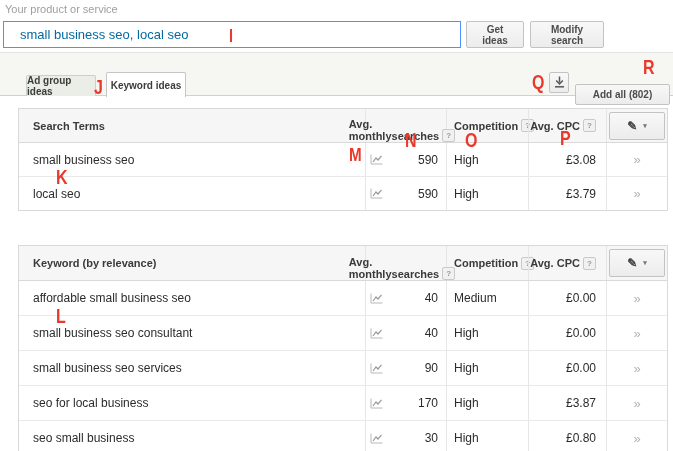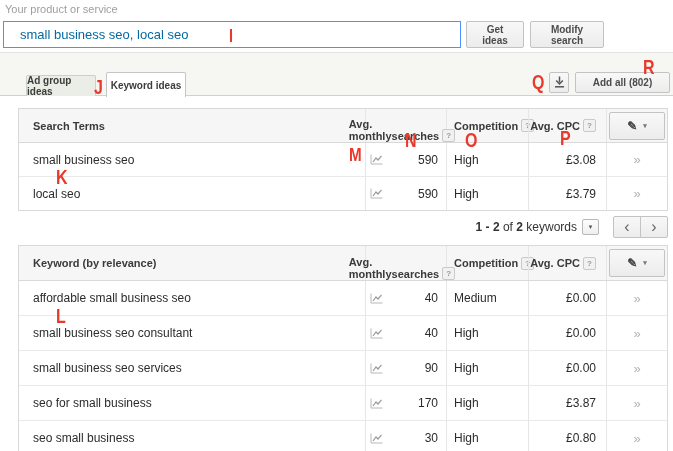--- a/index.html
+++ b/index.html
@@ -23,21 +23,21 @@
   .panel-strip{position:absolute;left:0;top:53px;width:673px;height:42px;background:#f6f7f3;
         border-bottom:1px solid #c9d6c2;box-sizing:content-box;}
   .tab{position:absolute;box-sizing:border-box;font-size:10px;font-weight:bold;color:#3c3c3c;
         display:flex;align-items:center;justify-content:center;cursor:pointer;}
   .tab-inactive{left:26px;top:75px;width:70px;height:21px;background:#ebeee7;
         border:1px solid #c9d2c4;border-bottom:none;border-radius:2px 2px 0 0;}
   .tab-active{left:106px;top:72px;width:80px;height:25px;background:#fff;z-index:3;
         border:1px solid #c6c6c6;border-bottom:none;border-radius:2px 2px 0 0;}
 
   .btn-download{left:549px;top:72px;width:20px;height:21px;padding:0;}
-  .btn-addall{left:575px;top:72px;width:95px;height:21px;}
+  .btn-addall{left:575px;top:84px;width:95px;height:21px;}
 
   
   .ktable{position:absolute;left:18px;width:650px;border:1px solid #d9d9d9;background:#fff;box-sizing:border-box;}
   .t1{top:108px;}
   .t2{top:245px;}
   .trow{display:flex;align-items:stretch;border-bottom:1px solid #e9e9e9;background:#fff;}
   .trow:last-child{border-bottom:none;}
   .thead{background:#f6f6f6;border-bottom:1px solid #d9d9d9;}
   .t1 .thead{height:34px;} .t1 .trow{height:33px;}
   .t2 .thead{height:38px;} .t2 .trow{height:34px;}
@@ -167,39 +167,20 @@
         <span>590</span>
       </div>
       <div class="cell c-comp">High</div>
       <div class="cell c-cpc">£3.79</div>
       <div class="cell c-chev">
           <span class="dbl-chev">»</span>
         </div>
     </div>
   </div>
 
-  <div class="pagination">
-    <span class="pg-text">
-      <span class="pg-bold">1 - 2</span>
-      <span>of</span>
-      <span class="pg-bold">2</span>
-      <span>keywords</span>
-    </span>
-    <span class="pg-drop">
-      <span>▾</span>
-    </span>
-    <span class="pg-btns">
-      <span class="pg-btn pg-prev">
-        <span>‹</span>
-      </span>
-      <span class="pg-btn pg-next">
-        <span>›</span>
-      </span>
-    </span>
-  </div>
 
   <div class="ktable t2">
     <div class="trow thead">
       <div class="cell c-kw">Keyword (by relevance)</div>
       <div class="cell c-search hd-search">
         <span>Avg. monthly</span>
         <span class="hd-line2">
           <span>searches</span>
           <span class="help">?</span>
         </span>
@@ -268,21 +249,21 @@
         <span>90</span>
       </div>
       <div class="cell c-comp">High</div>
       <div class="cell c-cpc">£0.00</div>
       <div class="cell c-chev">
           <span class="dbl-chev">»</span>
         </div>
     </div>
 
     <div class="trow">
-      <div class="cell c-kw">seo for small business</div>
+      <div class="cell c-kw">seo for local business</div>
       <div class="cell c-search">
         <span class="chart-icon">
           <svg width="13" height="11" viewBox="0 0 13 11">
               <path d="M1 0.5 V10 H12.5" stroke="#b8b8b8" fill="none"></path>
               <path d="M3 8 L6 4 L8 6 L11.5 1.8" stroke="#9a9a9a" stroke-width="1.2" fill="none"></path>
             </svg>
         </span>
         <span>170</span>
       </div>
       <div class="cell c-comp">High</div>

